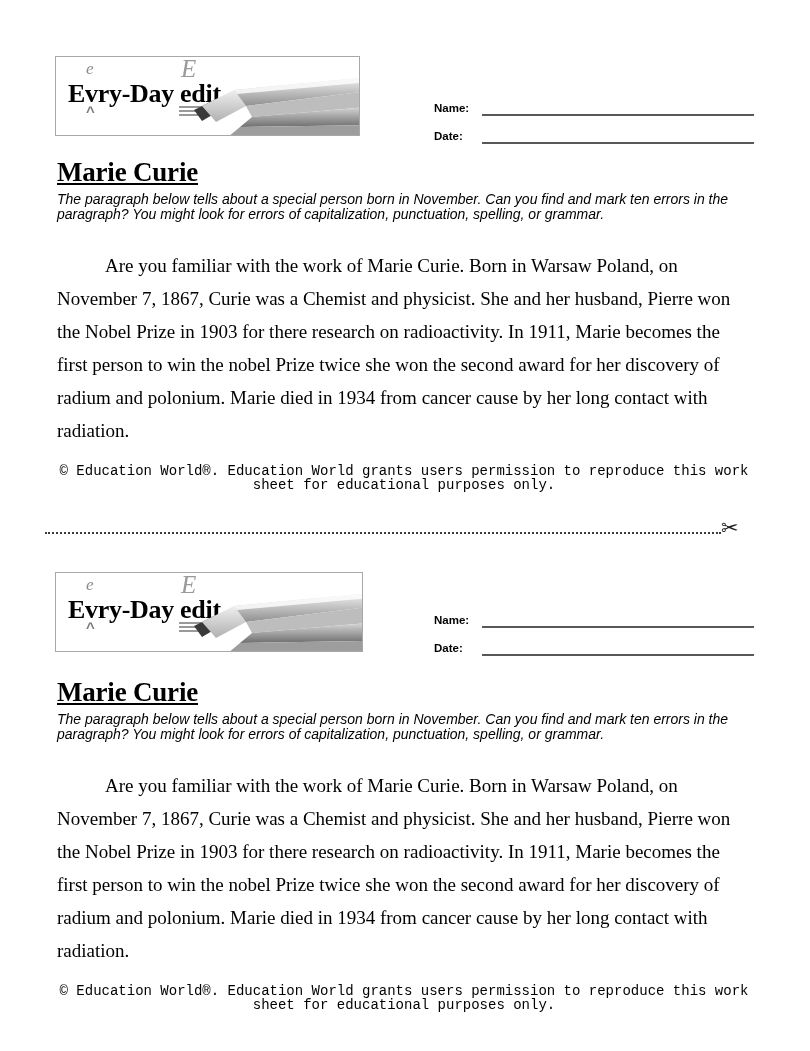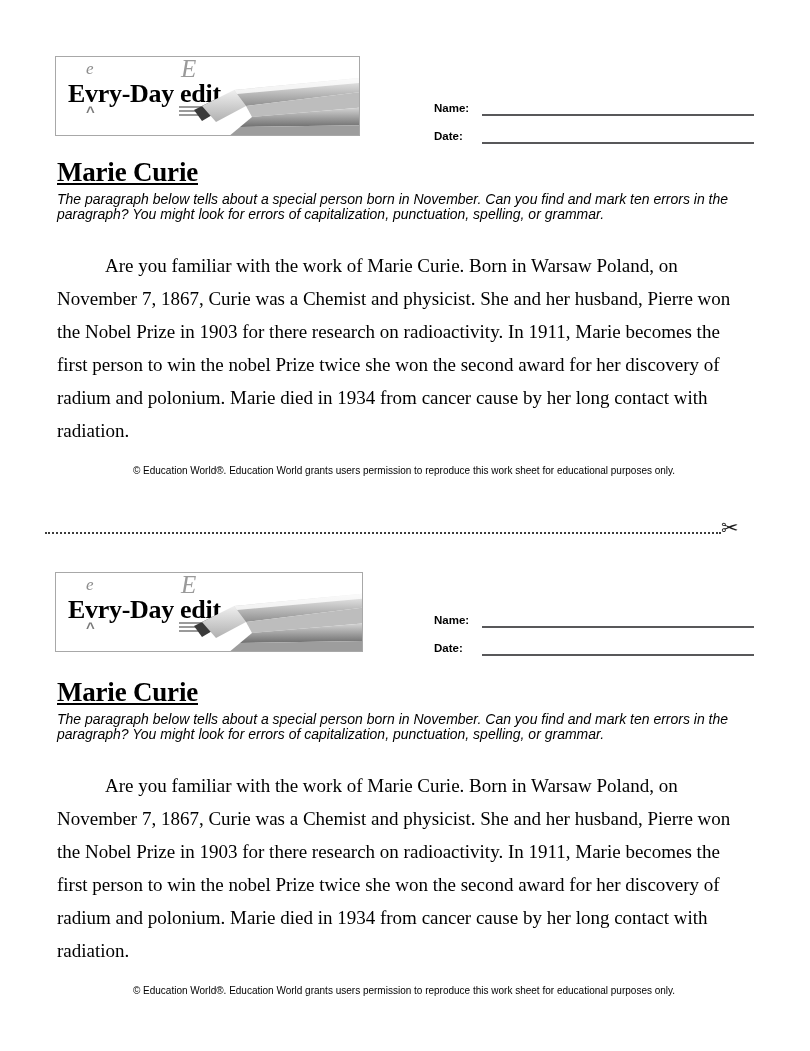--- a/index.html
+++ b/index.html
@@ -174,22 +174,22 @@
     font-family: "Liberation Serif", serif;
     font-size: 19px;
     line-height: 33px;
     text-indent: 48px;
     margin: 27px 0 0 0;
     width: 694px;
     color: #000000;
   }
 
   .footer-note {
-    font-family: Liberation Sans, sans-serif;
-    font-size: 10px;
+    font-family: Liberation Mono, monospace;
+    font-size: 14px;
     line-height: 14px;
     text-align: center;
     margin: 17px 0 0 0;
     width: 694px;
     color: #000000;
   }
 
   
   .cut-line {
     position: absolute;

